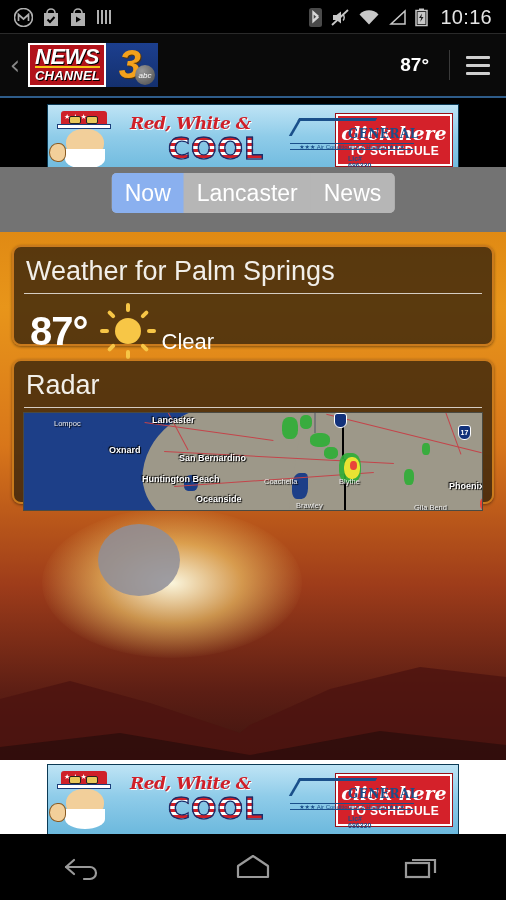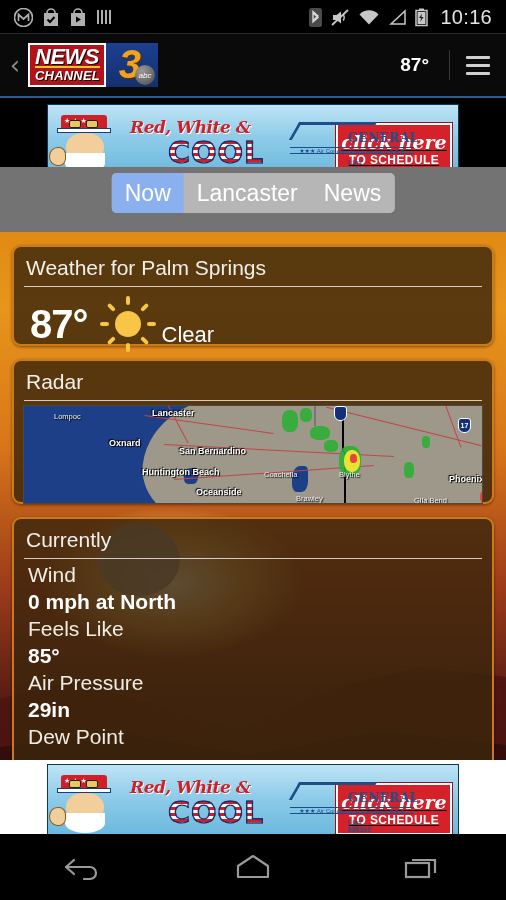--- a/index.html
+++ b/index.html
@@ -39,21 +39,21 @@
              font-size:8px; font-style:italic; display:flex; align-items:center; justify-content:center; }
   .hdr-temp{ margin-left:auto; color:#fff; font-size:19px; font-weight:bold; padding-right:20px; }
   .hdr-divider{ width:1px; height:30px; background:#3a3a3a; }
   .hamburger{ width:56px; display:flex; flex-direction:column; align-items:center; gap:5px; }
   .hamburger span{ display:block; width:24px; height:3px; background:#cfcfcf; border-radius:1px; }
   .appbar-rule{ position:absolute; top:96px; left:0; width:506px; height:2px; background:#2e5c8a; }
 
   
   .ad{ position:absolute; left:47px; width:412px; height:72px;
        background:linear-gradient(180deg,#bfe4f5 0%,#8fcce9 45%,#6bb8dd 100%);
-       border:1px solid #0b3a55; overflow:hidden; display:flex; align-items:flex-end;text-decoration:underline; }
+       border:1px solid #0b3a55; overflow:hidden; display:flex; align-items:center; }
   .ad-uncle{ position:relative; width:78px; height:62px; flex:0 0 78px; }
   .uncle-hat{ position:absolute; left:13px; top:2px; width:46px; height:15px; background:#cf2029;
               border-radius:3px 3px 0 0; }
   .uncle-hat-band{ position:absolute; left:9px; top:15px; width:54px; height:5px; background:#fff;
                    border:1px solid #1a3d7a; }
   .uncle-stars{ position:absolute; left:16px; top:4px; color:#fff; font-size:7px; letter-spacing:2px; }
   .uncle-face{ position:absolute; left:18px; top:20px; width:38px; height:30px; background:#f2cf9a;
                border-radius:45% 45% 50% 50%; }
   .uncle-glass{ position:absolute; top:7px; width:12px; height:8px; background:#e8c85a;
                 border:1.5px solid #222; border-radius:2px; }
@@ -99,21 +99,21 @@
             background:linear-gradient(180deg,#e08a14 0%,#e8951a 14%,#d8761a 40%,#9e3c1a 66%,#5c1e14 86%,#3a130f 100%); }
   .sun-glow{ position:absolute; left:42px; top:276px; width:260px; height:150px; border-radius:50%;
              background:radial-gradient(ellipse at center, rgba(255,255,230,.95) 0%, rgba(255,226,120,.55) 38%, rgba(255,180,40,0) 72%);
              pointer-events:none; }
   .sun-disc{ position:absolute; left:98px; top:292px; width:82px; height:72px; border-radius:50%;
              background:#8e8e99; opacity:.85; }
   .ridge{ position:absolute; left:0; bottom:0; width:506px; height:160px; }
 
   .card{ position:absolute; left:12px; width:482px; background:rgba(58,38,12,.82);
          border:2px solid #c97a1c; border-radius:9px; box-shadow:0 1px 3px rgba(0,0,0,.45); }
-  .card-title{ color:#f2efe9; font-size:21px; padding:9px 28px 6px 12px; }
+  .card-title{ color:#f2efe9; font-size:27px; padding:9px 28px 6px 12px; }
   .card-rule{ height:1px; background:rgba(255,255,255,.75); margin:0 10px; }
 
   
   #card-weather{ top:13px; height:101px; }
   .wx-row{ display:flex; align-items:center; padding:9px 0 0 16px; }
   .wx-temp{ color:#fff; font-size:40px; font-weight:bold; letter-spacing:-1px; }
   .wx-sun{ position:relative; width:56px; height:56px; margin:0 6px 0 12px; }
   .wx-sun-core{ position:absolute; left:15px; top:15px; width:26px; height:26px; border-radius:50%;
                 background:#f7c646; }
   .wx-sun-ray{ position:absolute; left:26px; top:0; width:4px; height:9px; background:#f7c646;
@@ -342,34 +342,20 @@
         <div class="rmap-lbl" style="left:118px;top:61px;">Huntington Beach</div>
         <div class="rmap-lbl sm" style="left:240px;top:64px;">Coachella</div>
         <div class="rmap-lbl sm" style="left:315px;top:64px;">Blythe</div>
         <div class="rmap-lbl" style="left:172px;top:81px;">Oceanside</div>
         <div class="rmap-lbl sm" style="left:272px;top:88px;">Brawley</div>
         <div class="rmap-lbl" style="left:425px;top:68px;">Phoenix</div>
         <div class="rmap-lbl sm" style="left:390px;top:90px;">Gila Bend</div>
       </div>
     </div>
 
-    <div class="card" id="card-current">
-      <div class="card-title">Currently</div>
-      <div class="card-rule"></div>
-      <div class="cur-list">
-        <div class="cur-label">Wind</div>
-        <div class="cur-value">0 mph at North</div>
-        <div class="cur-label">Feels Like</div>
-        <div class="cur-value">85°</div>
-        <div class="cur-label">Air Pressure</div>
-        <div class="cur-value">29in</div>
-        <div class="cur-label">Dew Point</div>
-        <div class="cur-value"></div>
-      </div>
-    </div>
   </div>
 
   <div class="ad-strip"></div>
   <div class="ad" id="ad-bottom">
     <div class="ad-uncle">
       <div class="uncle-hat"></div>
       <div class="uncle-stars">★★★</div>
       <div class="uncle-hat-band"></div>
       <div class="uncle-face"></div>
       <div class="uncle-glass" style="left:21px;"></div>

